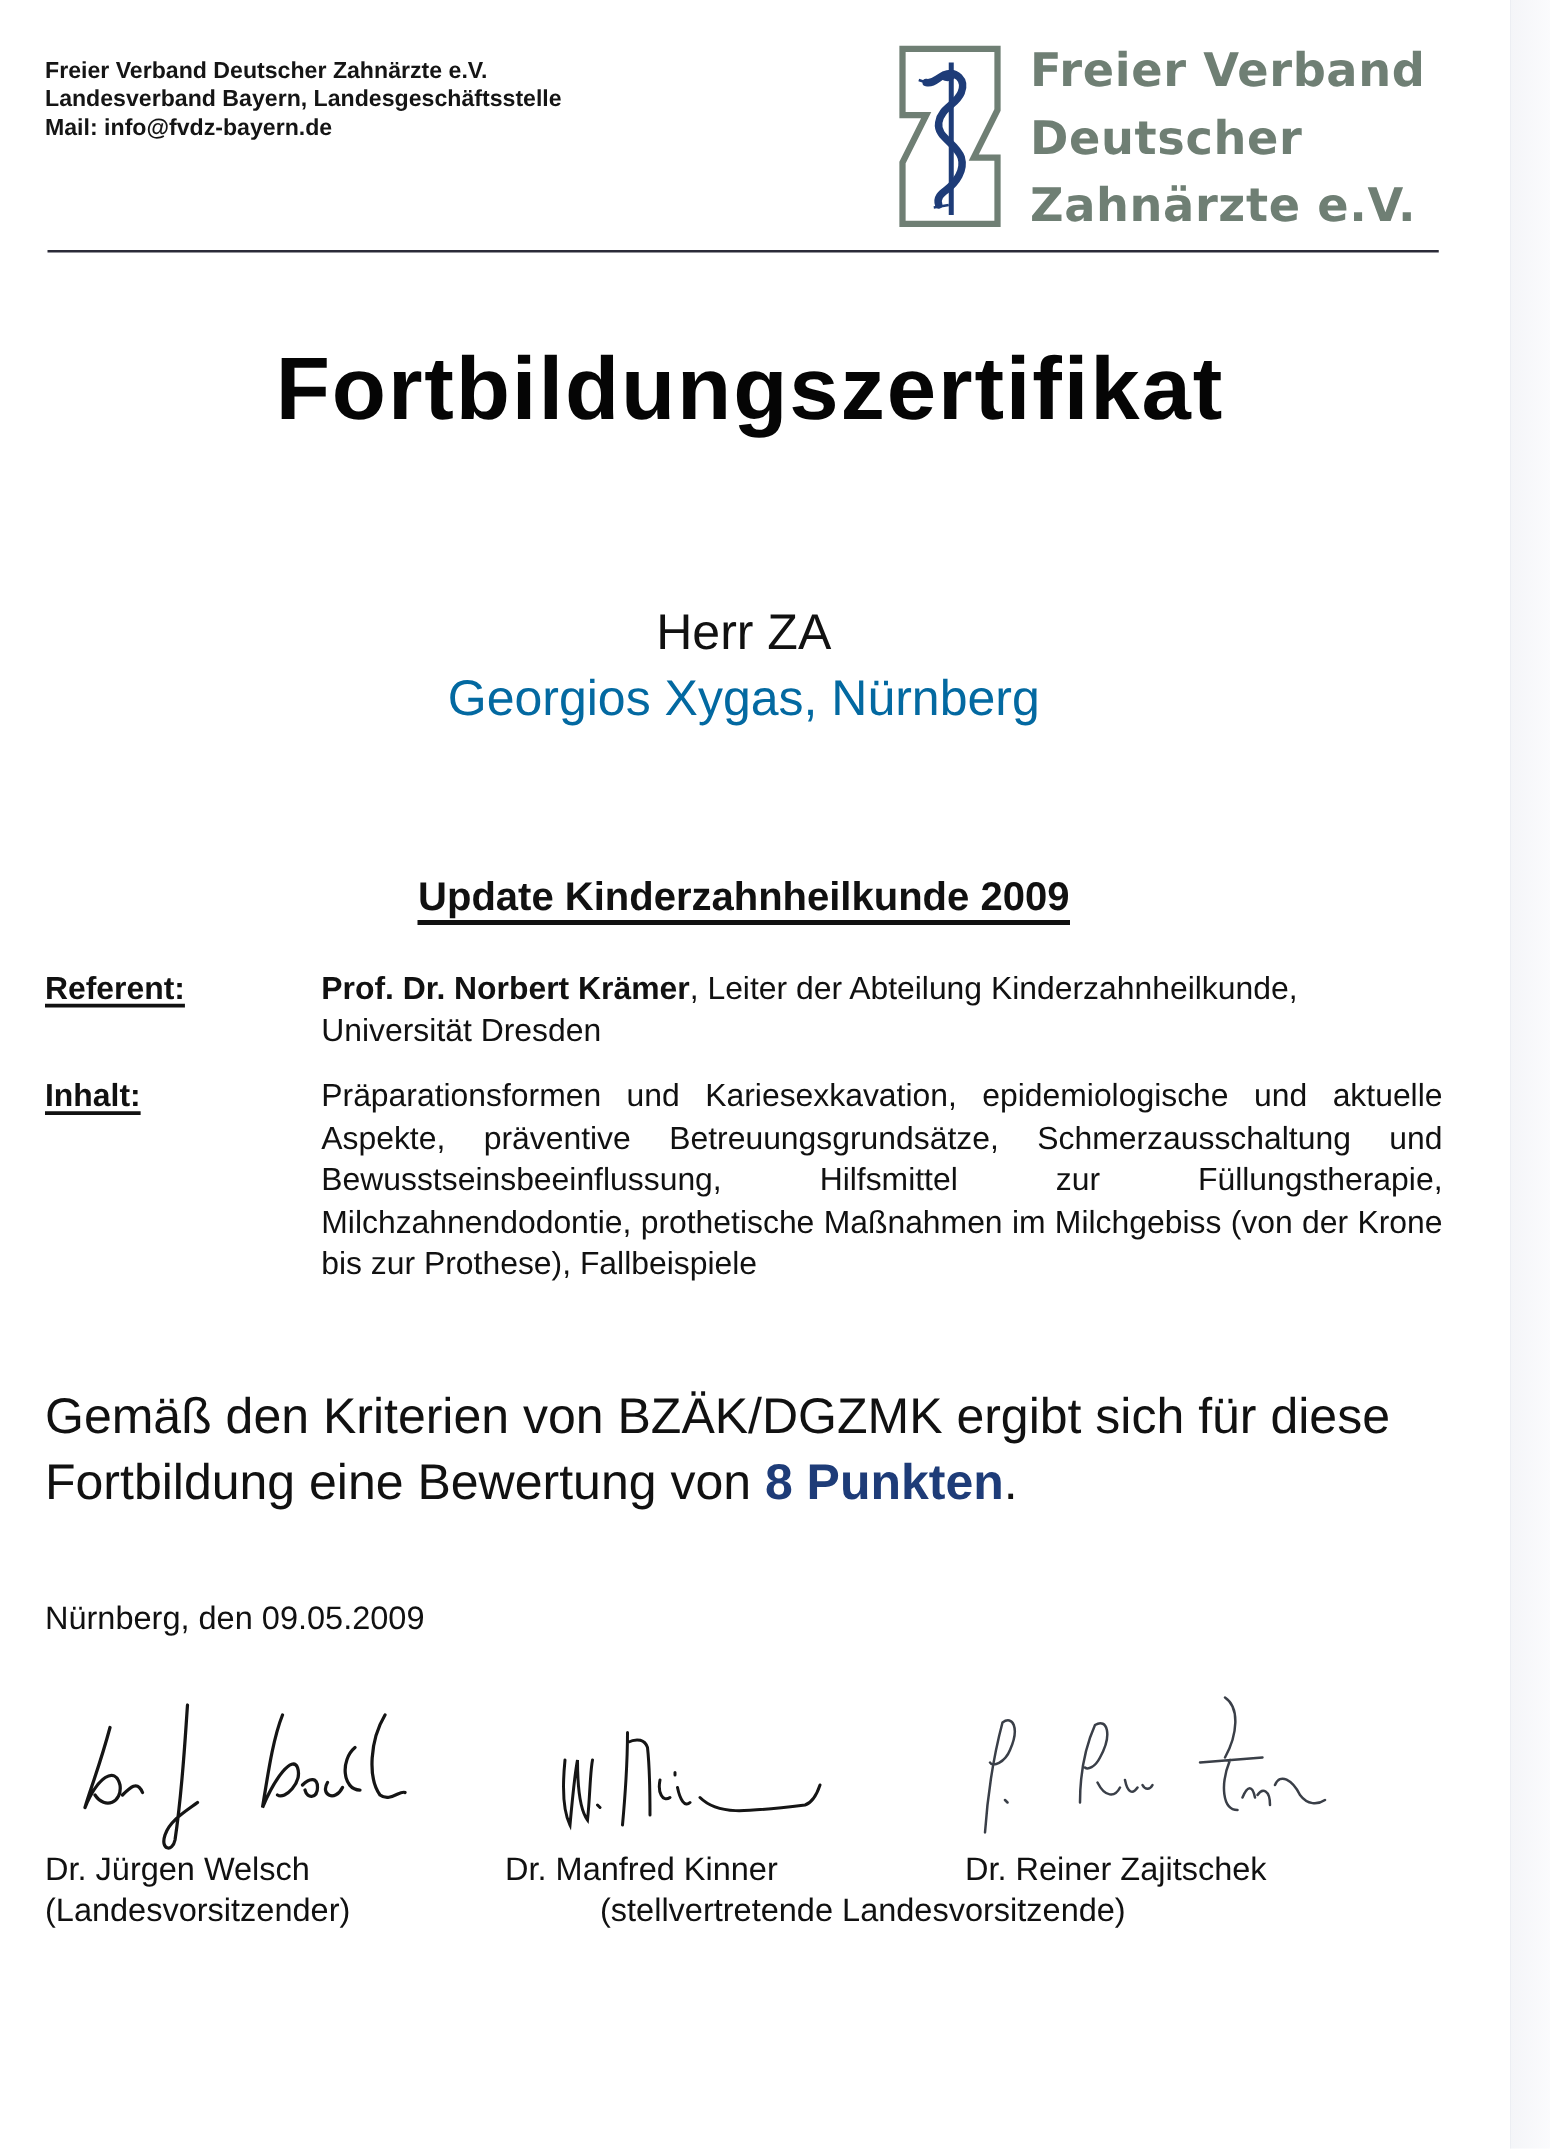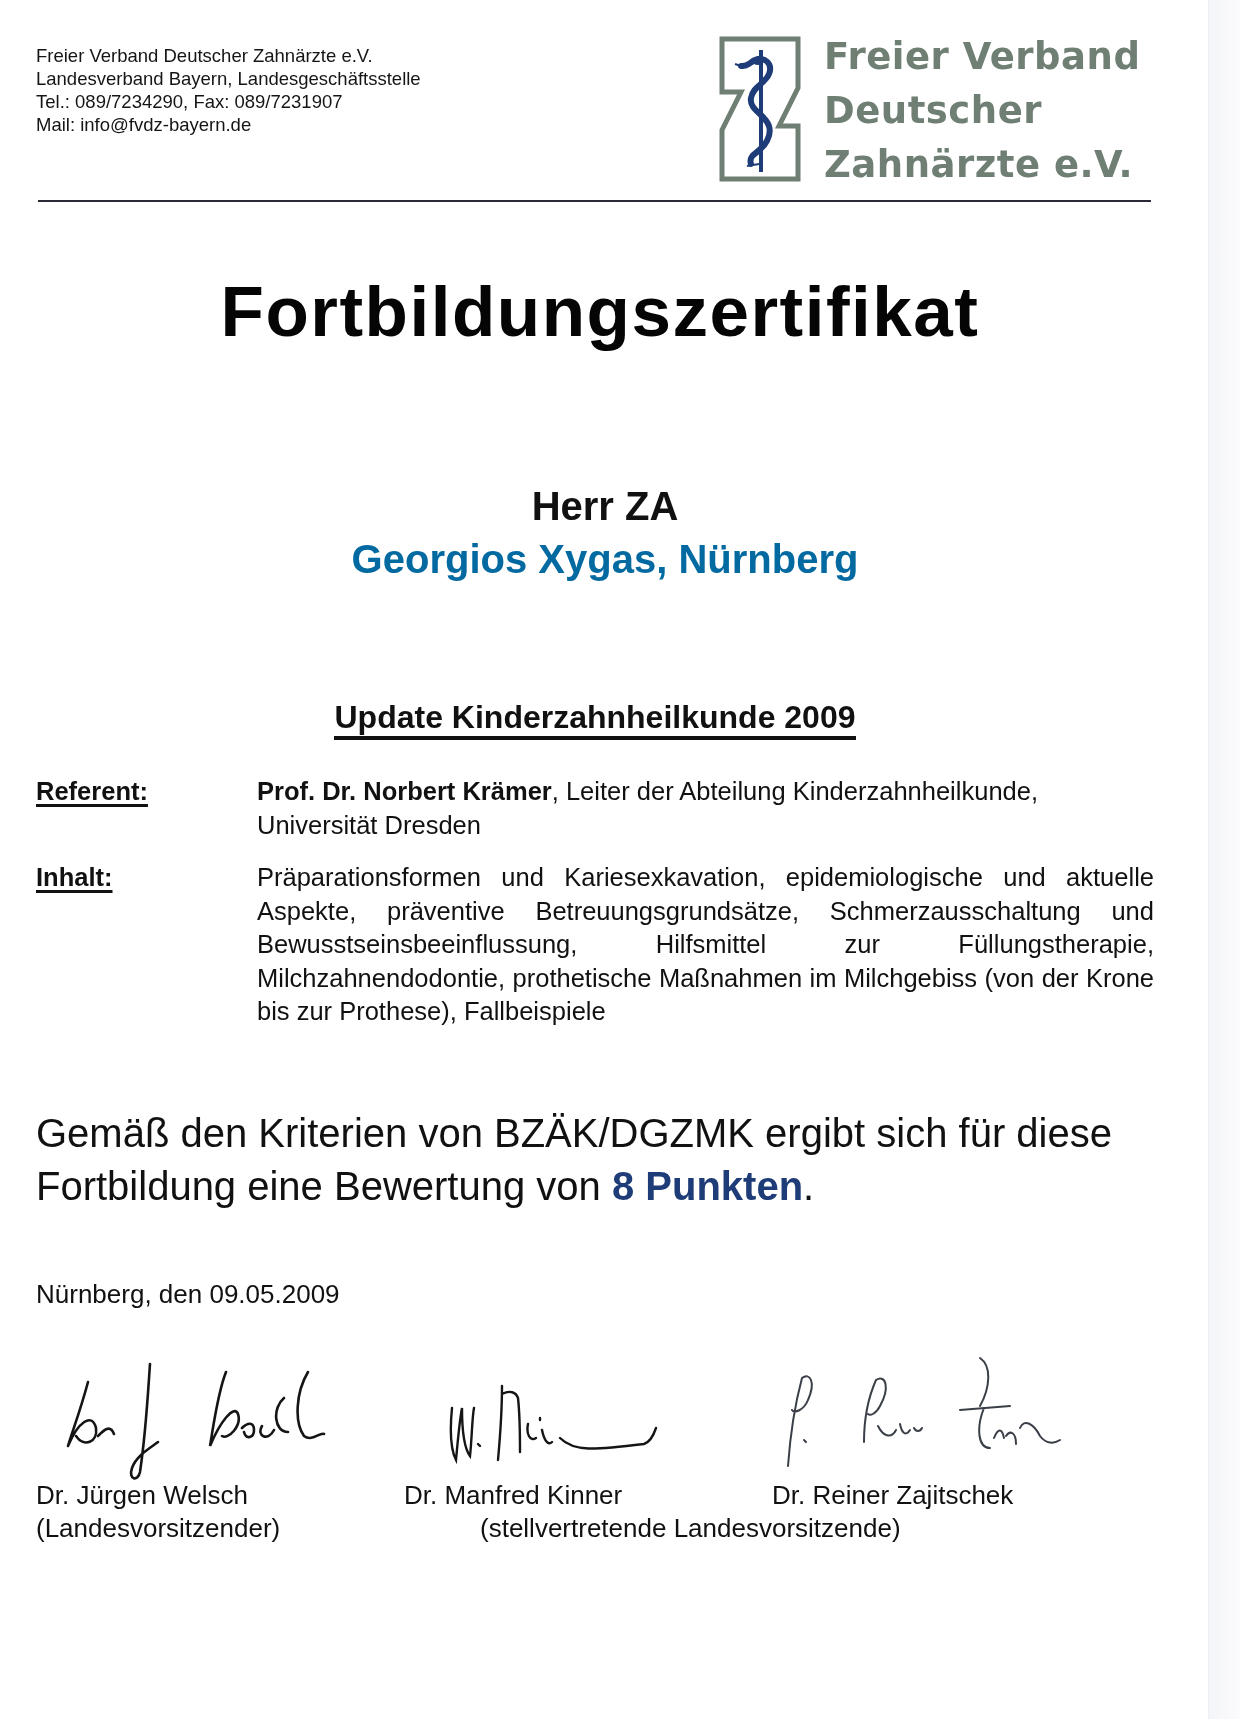--- a/index.html
+++ b/index.html
@@ -9,21 +9,21 @@
     font-family: "Liberation Sans", "DejaVu Sans", sans-serif;
     color: #111;
   }
   .scan-edge {
     position: absolute; left: 1208px; top: 0; width: 32px; height: 1719px;
     background: linear-gradient(to right, #f4f5f8, #fbfbfd);
     border-left: 1px solid #eceef3;
   }
   .sender {
     position: absolute; left: 36px; top: 44px;
-    font-weight: normal; font-size: 18.5px; line-height: 23px; color: #151515;
+    font-weight: bold; font-size: 18.5px; line-height: 23px; color: #151515;
   }
   .sender div { white-space: nowrap; }
   .logo {
     position: absolute; left: 719px; top: 36px; width: 82px; height: 146px;
   }
   .logo-text {
     position: absolute; left: 824px; top: 30px;
     font-family: "DejaVu Sans", sans-serif; font-weight: bold;
     font-size: 37px; line-height: 54px; color: #6f7f74; letter-spacing: 0.5px;
   }
@@ -32,21 +32,21 @@
     position: absolute; left: 38px; top: 200px; width: 1113px; height: 2px;
     background: #2b2b38;
   }
   .title {
     position: absolute; left: 0; top: 262px; width: 1200px; text-align: center;
     font-weight: bold; font-size: 71px; line-height: 100px; letter-spacing: 1.5px;
     color: #050505;
   }
   .recipient {
     position: absolute; left: 0; top: 480px; width: 1190px; text-align: center;
-    font-weight: bold; font-size: 40px; line-height: 53px; padding-left: 10px;
+    font-weight: normal; font-size: 40px; line-height: 53px;
   }
   .recipient .name { color: #0369a1; }
   .course {
     position: absolute; left: 0; top: 692px; width: 1190px; text-align: center;
     font-weight: bold; font-size: 32px; line-height: 50px;
   }
   .course span { border-bottom: 4px solid #111; padding-bottom: 1px; }
   .row { position: absolute; left: 36px; width: 1118px; font-size: 25.5px; line-height: 33.5px; }
   .row .label {
     position: absolute; left: 0; top: 0; font-weight: bold;
@@ -70,21 +70,20 @@
   .signer-role { position: absolute; font-size: 26px; line-height: 32px; white-space: nowrap; }
 </style>
 </head>
 <body>
 
 <div class="scan-edge"></div>
 
 <div class="sender">
   <div>Freier Verband Deutscher Zahnärzte e.V.</div>
   <div>Landesverband Bayern, Landesgeschäftsstelle</div>
-  <div>Tel.: 089/7234290, Fax: 089/7231907</div>
   <div>Mail: info@fvdz-bayern.de</div>
 </div>
 
 <div class="logo">
   <svg width="82" height="146" viewBox="0 0 82 146">
 
     <path d="M3 3 H79 V52 L60 90 H79 V143 H3 V94 L22 56 H3 Z" fill="none" stroke="#6f7f74" stroke-width="5" stroke-linejoin="miter"></path>
 
     <rect x="40" y="14" width="4" height="122" fill="#1e3c78"></rect>
 

